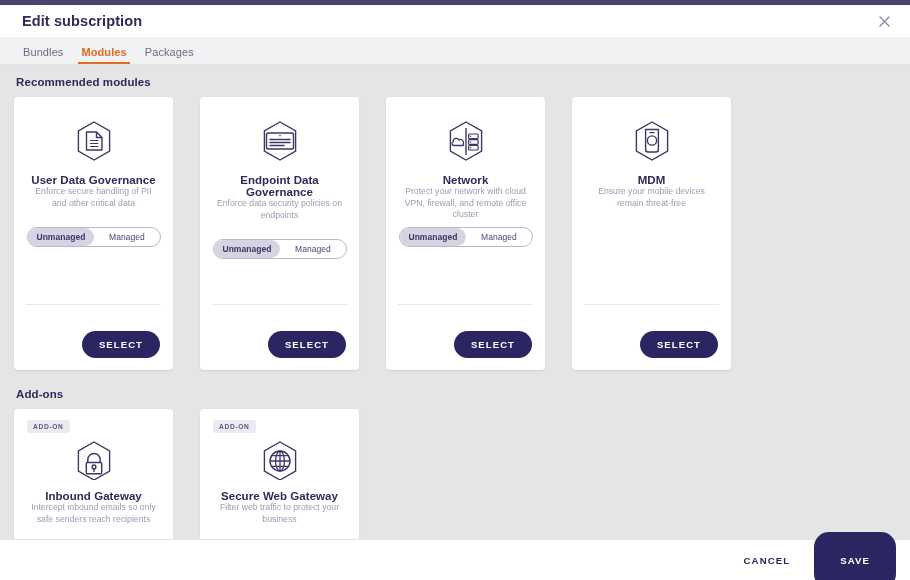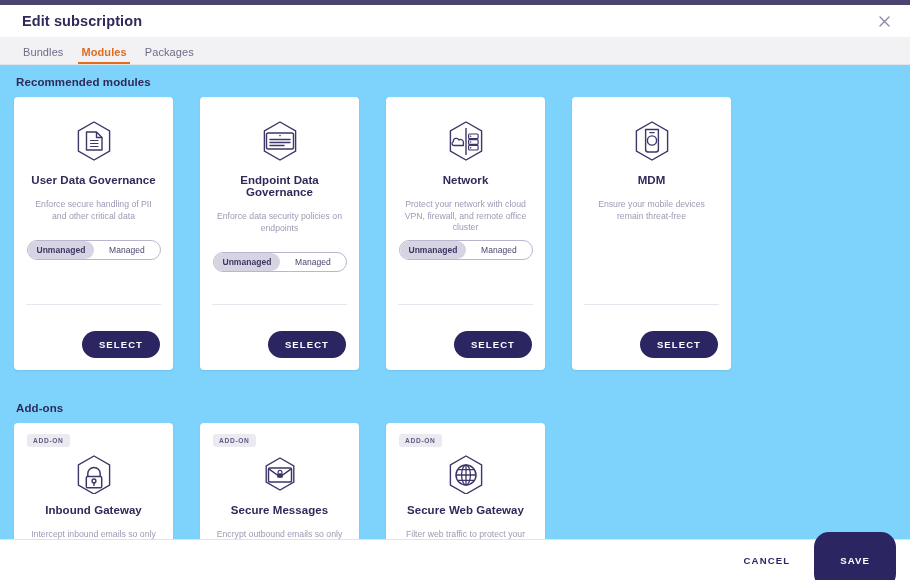--- a/index.html
+++ b/index.html
@@ -76,21 +76,21 @@
     content: "";
     position: absolute;
     left: 6px; right: 6px; bottom: 0;
     height: 2px;
     background: #e06c1f;
   }
 
   
   .body {
     flex: 1 1 auto;
-    background: #7dd3fc;
+    background: #e5e5e5;
     padding: 0 14px;
     overflow: hidden;
     position: relative;
   }
   .section-title {
     font-size: 11.5px;
     font-weight: bold;
     color: #2e2a5a;
     padding: 11px 0 9px 2px;
     letter-spacing: 0.1px;
@@ -125,21 +125,21 @@
     font-weight: bold;
     color: #2e2a5a;
     margin-top: 7px;
     letter-spacing: 0.05px;
   }
   .card-desc {
     text-align: center;
     font-size: 8.7px;
     color: #9d9ab3;
     line-height: 1.33;
-    margin-top: 13px;
+    margin-top: 0;
     padding: 0 1px;
   }
   .toggle {
     margin: 0 auto;
     border: 1px solid #b9b6d0;
     border-radius: 11px;
     height: 20px;
     display: flex;
     align-items: flex-start;
     width: 134px;
@@ -180,21 +180,21 @@
     font-size: 9.5px;
     font-weight: bold;
     letter-spacing: 1.1px;
     padding: 8px 17px;
     cursor: pointer;
     font-family: inherit;
     margin-top: 14px;
   }
 
   
-  .addons-title { padding-top: 32px; }
+  .addons-title { padding-top: 18px; }
   .card-addon {
     height: 150px;
     padding-top: 11px;
     overflow: hidden;
   }
   .badge {
     display: inline-block;
     background: #eceaf1;
     color: #5d5980;
     font-size: 6.6px;
@@ -384,34 +384,20 @@
             <path d="M13.8 24.5 L13.8 19.5 C13.8 16.1 16.6 13.4 20 13.4 C23.4 13.4 26.2 16.1 26.2 19.5 L26.2 24.5" fill="none" stroke="#3d3768" stroke-width="1.5"></path>
             <rect x="12.3" y="22.6" width="15.4" height="11.2" rx="1.3" fill="#ffffff" stroke="#3d3768" stroke-width="1.5"></rect>
             <circle cx="20" cy="26.9" r="1.9" fill="none" stroke="#3d3768" stroke-width="1.4"></circle>
             <path d="M20 28.5 L20 31.4" stroke="#3d3768" stroke-width="1.4" stroke-linecap="round"></path>
           </svg>
         </div>
         <div class="card-title">Inbound Gateway</div>
         <div class="card-desc">Intercept inbound emails so only safe senders reach recipients</div>
       </div>
 
-      <div class="card card-addon">
-        <span class="badge">ADD-ON</span>
-        <div class="addon-icon-wrap">
-          <svg class="ico" width="40" height="40" viewBox="0 0 40 40">
-            <path d="M20 4 L33.8 12 L33.8 28 L20 36 L6.2 28 L6.2 12 Z" fill="none" stroke="#3d3768" stroke-width="1.4"></path>
-            <rect x="8.5" y="14" width="23" height="14" rx="1.2" fill="#ffffff" stroke="#3d3768" stroke-width="1.5"></rect>
-            <path d="M8.5 14.6 L20 23 L31.5 14.6" fill="none" stroke="#3d3768" stroke-width="1.5" stroke-linejoin="round"></path>
-            <path d="M18.1 19.6 L18.1 18.2 C18.1 17.1 18.9 16.3 20 16.3 C21.1 16.3 21.9 17.1 21.9 18.2 L21.9 19.6" fill="none" stroke="#3d3768" stroke-width="1.2"></path>
-            <rect x="17.2" y="19.3" width="5.6" height="4.4" rx="0.8" fill="#3d3768"></rect>
-          </svg>
-        </div>
-        <div class="card-title">Secure Messages</div>
-        <div class="card-desc">Encrypt outbound emails so only recipients can view</div>
-      </div>
 
       <div class="card card-addon">
         <span class="badge">ADD-ON</span>
         <div class="addon-icon-wrap">
           <svg class="ico" width="40" height="40" viewBox="0 0 40 40">
             <path d="M20 2 L35.6 11 L35.6 31 L20 40 L4.4 31 L4.4 11 Z" fill="none" stroke="#3d3768" stroke-width="1.4"></path>
             <circle cx="20" cy="21" r="10" fill="none" stroke="#3d3768" stroke-width="1.5"></circle>
             <ellipse cx="20" cy="21" rx="4.4" ry="10" fill="none" stroke="#3d3768" stroke-width="1.3"></ellipse>
             <path d="M10 21 H30" stroke="#3d3768" stroke-width="1.3"></path>
             <path d="M11.6 15.6 H28.4 M11.6 26.4 H28.4" stroke="#3d3768" stroke-width="1.2"></path>

